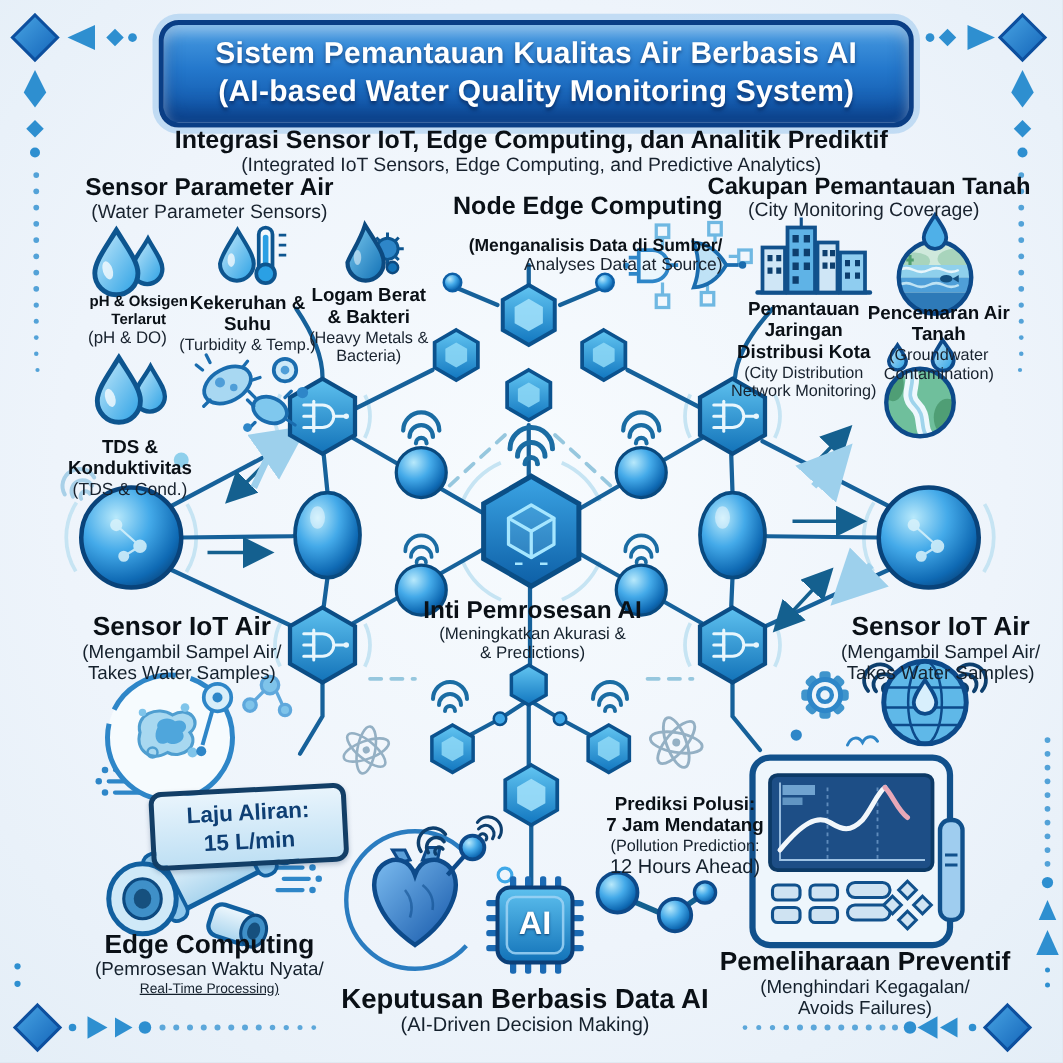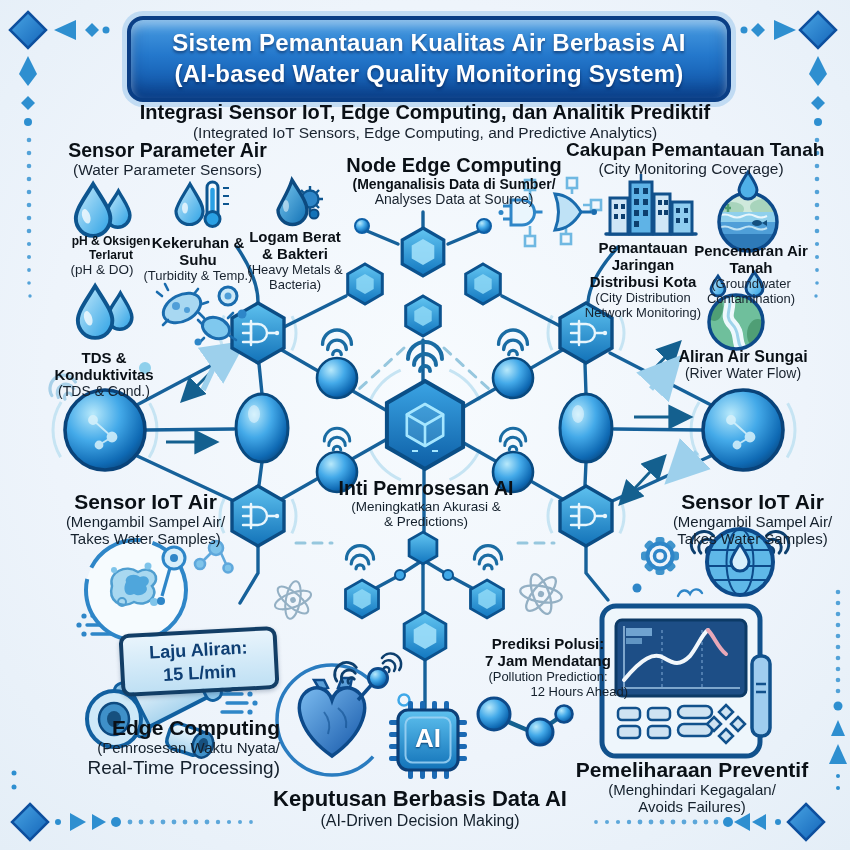--- a/index.html
+++ b/index.html
@@ -669,23 +669,23 @@
 
 <div class="tb" style="left:55px;top:139px;width:225px;">
   <div class="bold" style="font-size:19.5px;white-space:nowrap;">Sensor Parameter Air</div>
   <div style="font-size:15.5px;color:#18222e;white-space:nowrap;">(Water Parameter Sensors)</div>
 </div>
 
 <div class="tb" style="left:75px;top:101px;width:700px;">
   <div class="bold" style="font-size:20px;">Integrasi Sensor IoT, Edge Computing, dan Analitik Prediktif</div>
   <div style="font-size:15.5px;color:#18222e;">(Integrated IoT Sensors, Edge Computing, and Predictive Analytics)</div>
 </div>
-<div class="tb" style="left:330px;top:154px;width:248px;">
+<div class="tb" style="left:330px;top:154px;width:248px;text-align:right;">
   <div class="bold" style="font-size:20px;white-space:nowrap;">Node Edge Computing</div>
-  <div class="bold" style="font-size:14px;">(Menganalisis Data di Sumber/</div>
+  <div class="bold" style="font-size:14px;margin-top:12px;">(Menganalisis Data di Sumber/</div>
   <div style="font-size:14px;color:#18222e;">Analyses Data at Source)</div>
 </div>
 <div class="tb" style="left:566px;top:139px;width:250px;">
   <div class="bold" style="font-size:19px;white-space:nowrap;">Cakupan Pemantauan Tanah</div>
   <div style="font-size:15.5px;color:#18222e;white-space:nowrap;">(City Monitoring Coverage)</div>
 </div>
 
 <div class="tb" style="left:46px;top:235px;width:112px;">
   <div class="bold" style="font-size:12px;margin-left:18px;">pH &amp; Oksigen Terlarut</div>
   <div style="font-size:13.5px;color:#18222e;">(pH &amp; DO)</div>
@@ -703,24 +703,20 @@
   <div style="font-size:13px;color:#18222e;">(Heavy Metals &amp; Bacteria)</div>
 </div>
 
 <div class="tb" style="left:578px;top:240px;width:130px;">
   <div class="bold" style="font-size:15px;">Pemantauan Jaringan Distribusi Kota</div>
   <div style="font-size:13px;color:#18222e;">(City Distribution Network Monitoring)</div>
 </div>
 <div class="tb" style="left:688px;top:243px;width:126px;">
   <div class="bold" style="font-size:15px;">Pencemaran Air Tanah</div>
   <div style="font-size:13px;color:#18222e;">(Groundwater Contamination)</div>
-</div>
-<div class="tb" style="left:664px;top:348px;width:158px;">
-  <div class="bold" style="font-size:16px;white-space:nowrap;">Aliran Air Sungai</div>
-  <div style="font-size:14px;color:#18222e;white-space:nowrap;">(River Water Flow)</div>
 </div>
 
 <div class="tb" style="left:28px;top:490px;width:235px;">
   <div class="bold" style="font-size:21px;">Sensor IoT Air</div>
   <div style="font-size:15px;color:#14202c;">(Mengambil Sampel Air/</div>
   <div style="font-size:15px;color:#14202c;">Takes Water Samples)</div>
 </div>
 <div class="tb" style="left:330px;top:477px;width:192px;">
   <div class="bold" style="font-size:19.5px;white-space:nowrap;">Inti Pemrosesan AI</div>
   <div style="font-size:13.5px;color:#14202c;">(Meningkatkan Akurasi &amp;</div>
@@ -730,30 +726,30 @@
   <div class="bold" style="font-size:21px;">Sensor IoT Air</div>
   <div style="font-size:15px;color:#14202c;">(Mengambil Sampel Air/</div>
   <div style="font-size:15px;color:#14202c;">Takes Water Samples)</div>
 </div>
 
 <div class="badge">
   <div>Laju Aliran:</div>
   <div>15 L/min</div>
 </div>
 
-<div class="tb" style="left:55px;top:716px;width:225px;text-align:right;">
+<div class="tb" style="left:55px;top:744px;width:225px;">
   <div class="bold" style="font-size:21px;white-space:nowrap;">Edge Computing</div>
   <div style="font-size:15px;color:#14202c;">(Pemrosesan Waktu Nyata/</div>
-  <div style="font-size:19px;color:#14202c;">Real-Time Processing)</div>
+  <div style="font-size:11px;color:#14202c;text-decoration:underline;">Real-Time Processing)</div>
 </div>
 <div class="tb" style="left:468px;top:636px;width:160px;">
   <div class="bold" style="font-size:15px;">Prediksi Polusi:</div>
   <div class="bold" style="font-size:15px;">7 Jam Mendatang</div>
   <div style="font-size:13px;color:#14202c;">(Pollution Prediction:</div>
-  <div style="font-size:13px;color:#14202c;text-align:right;">12 Hours Ahead)</div>
+  <div style="font-size:16px;color:#14202c;">12 Hours Ahead)</div>
 </div>
 <div class="tb" style="left:250px;top:787px;width:340px;">
   <div class="bold" style="font-size:22px;white-space:nowrap;">Keputusan Berbasis Data AI</div>
   <div style="font-size:16px;color:#14202c;">(AI-Driven Decision Making)</div>
 </div>
 <div class="tb" style="left:572px;top:758px;width:240px;">
   <div class="bold" style="font-size:21px;white-space:nowrap;">Pemeliharaan Preventif</div>
   <div style="font-size:15px;color:#14202c;">(Menghindari Kegagalan/</div>
   <div style="font-size:15px;color:#14202c;">Avoids Failures)</div>
 </div>

